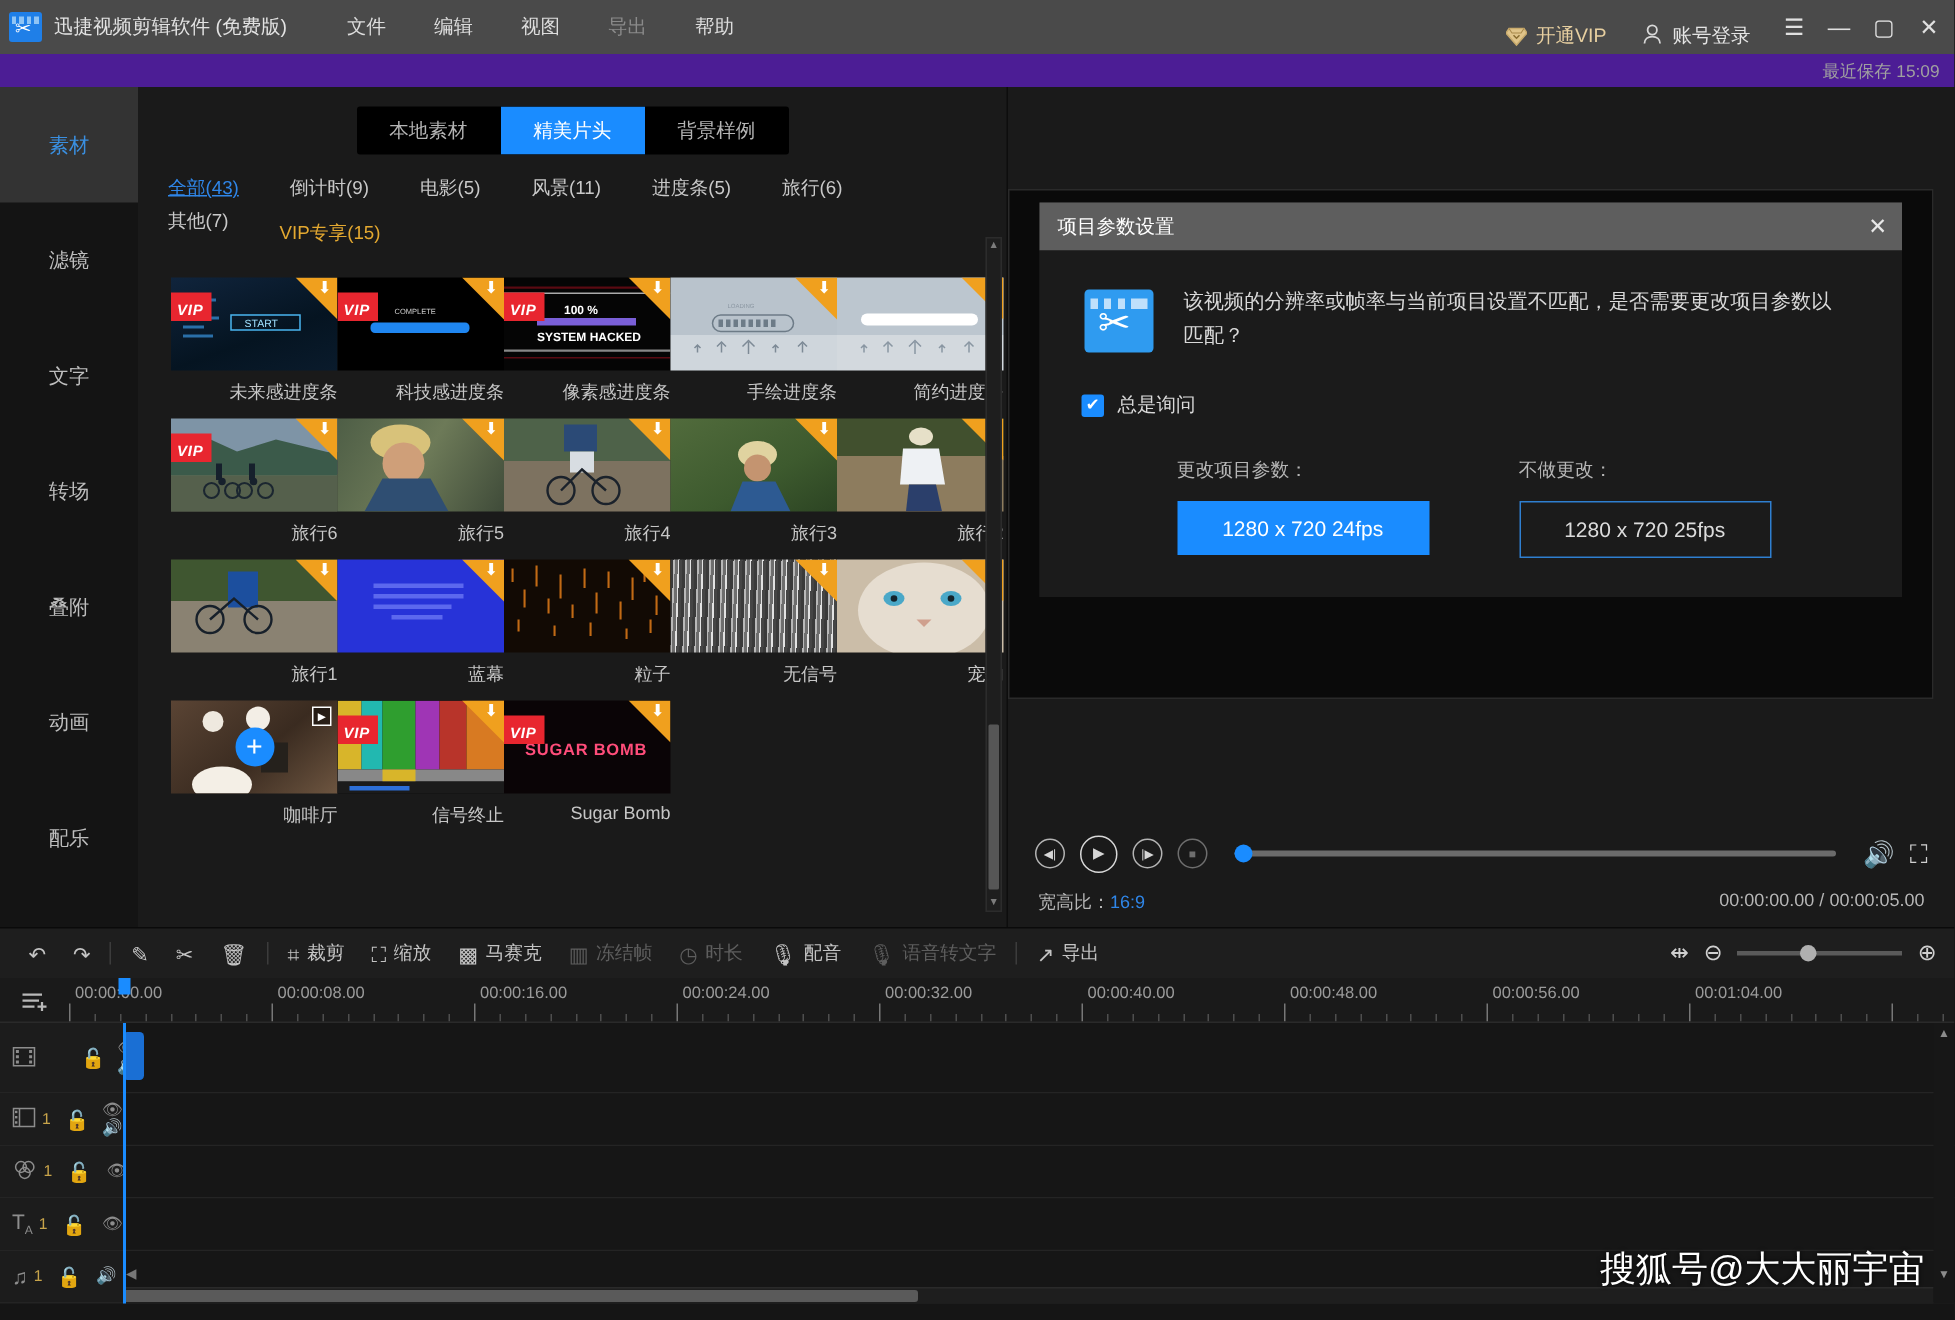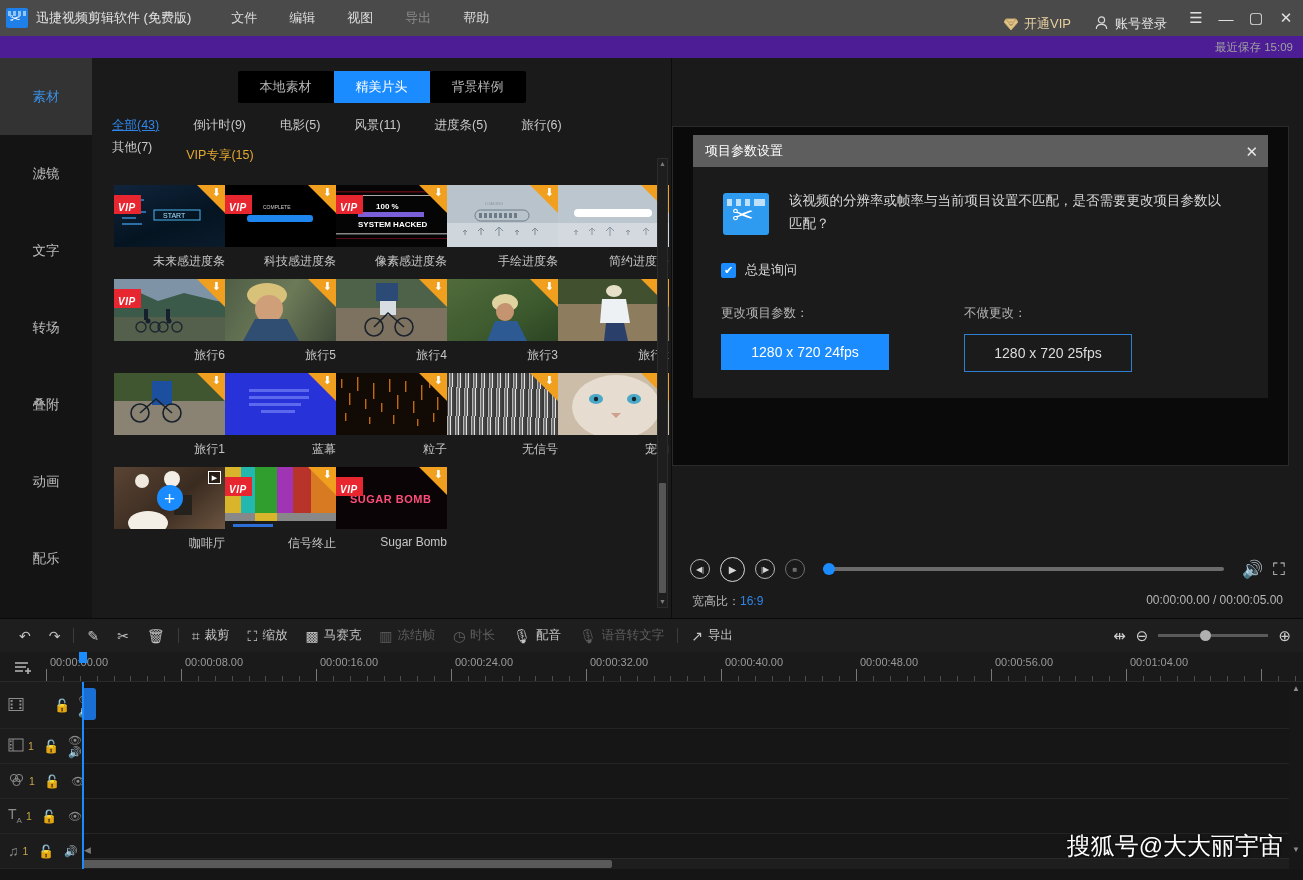--- a/index.html
+++ b/index.html
@@ -145,21 +145,21 @@
   }
   .micon::after { content:"✂"; position:absolute; left:9px; top:9px; font-size:26px; color:#fff; line-height:26px; }
   .mtext { font-size: 13.5px; color: #d9d9d9; line-height: 23px; max-width: 440px; }
   .chkrow { display: flex; align-items: center; gap: 9px; margin: 26px 0 0 4px; }
   .chk {
     width: 15px; height: 15px; background: #1a8cff; border-radius: 2px;
     display: flex; align-items: center; justify-content: center;
     color: #fff; font-size: 11px; line-height: 1;
   }
   .chklabel { font-size: 13px; color: #d9d9d9; }
-  .btnrow { display: flex; gap: 75px; margin: 26px 0 0 4px; }
+  .btnrow { display: flex; gap: 60px; margin: 26px 0 0 4px; justify-content: center; }
   .btngrp { display: flex; flex-direction: column; }
   .btnlabel { font-size: 12.5px; color: #b6b6b6; margin-bottom: 12px; }
   .btn-primary {
     background: #1a8cff; color: #fff; font-size: 14px; padding: 10px 0;
     width: 168px; text-align: center; border: none;
   }
   .btn-outline {
     background: transparent; color: #dcdcdc; font-size: 14px; padding: 10px 0;
     width: 168px; text-align: center; border: 1px solid #2f7fd0;
   }

